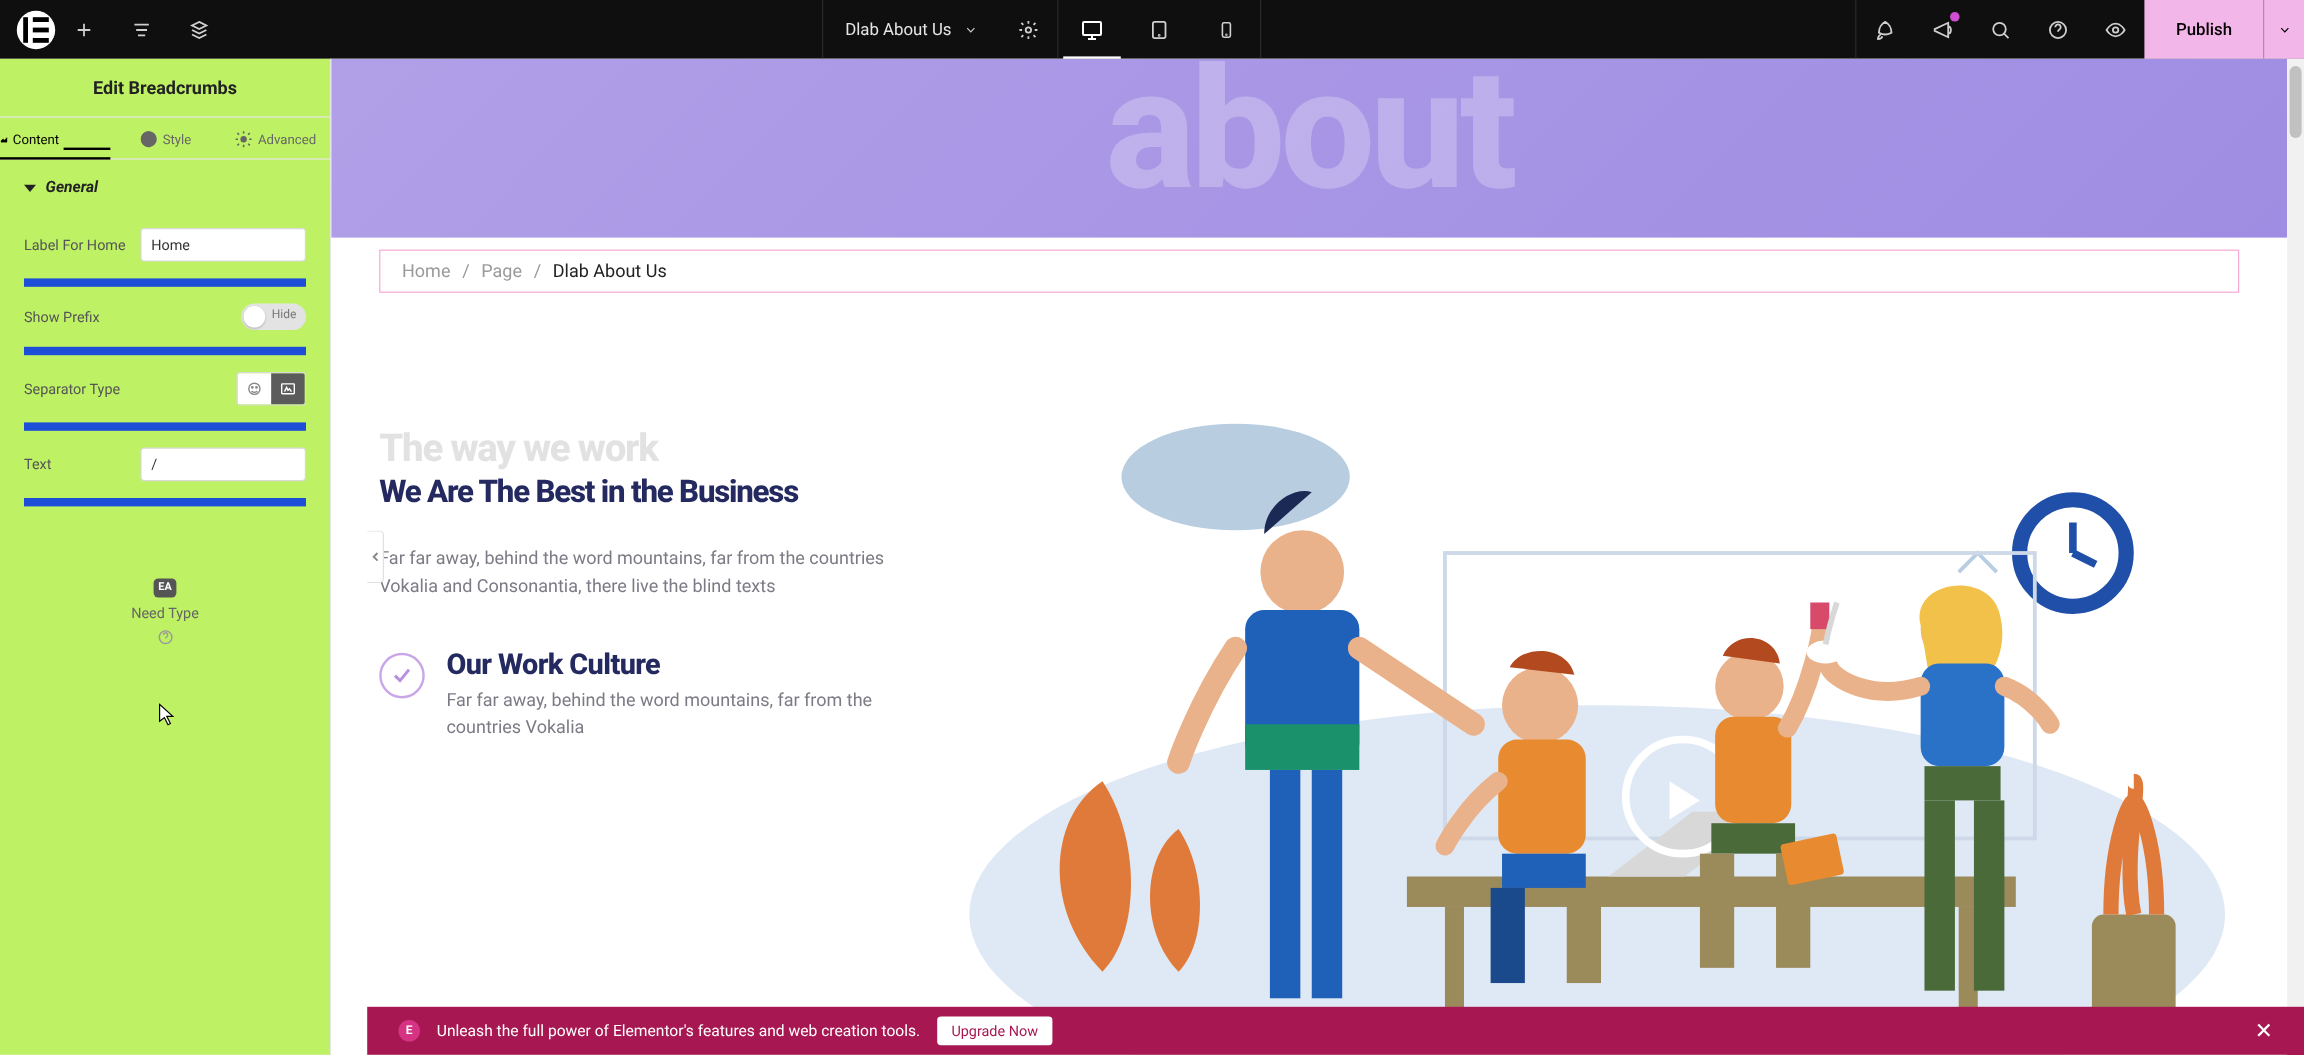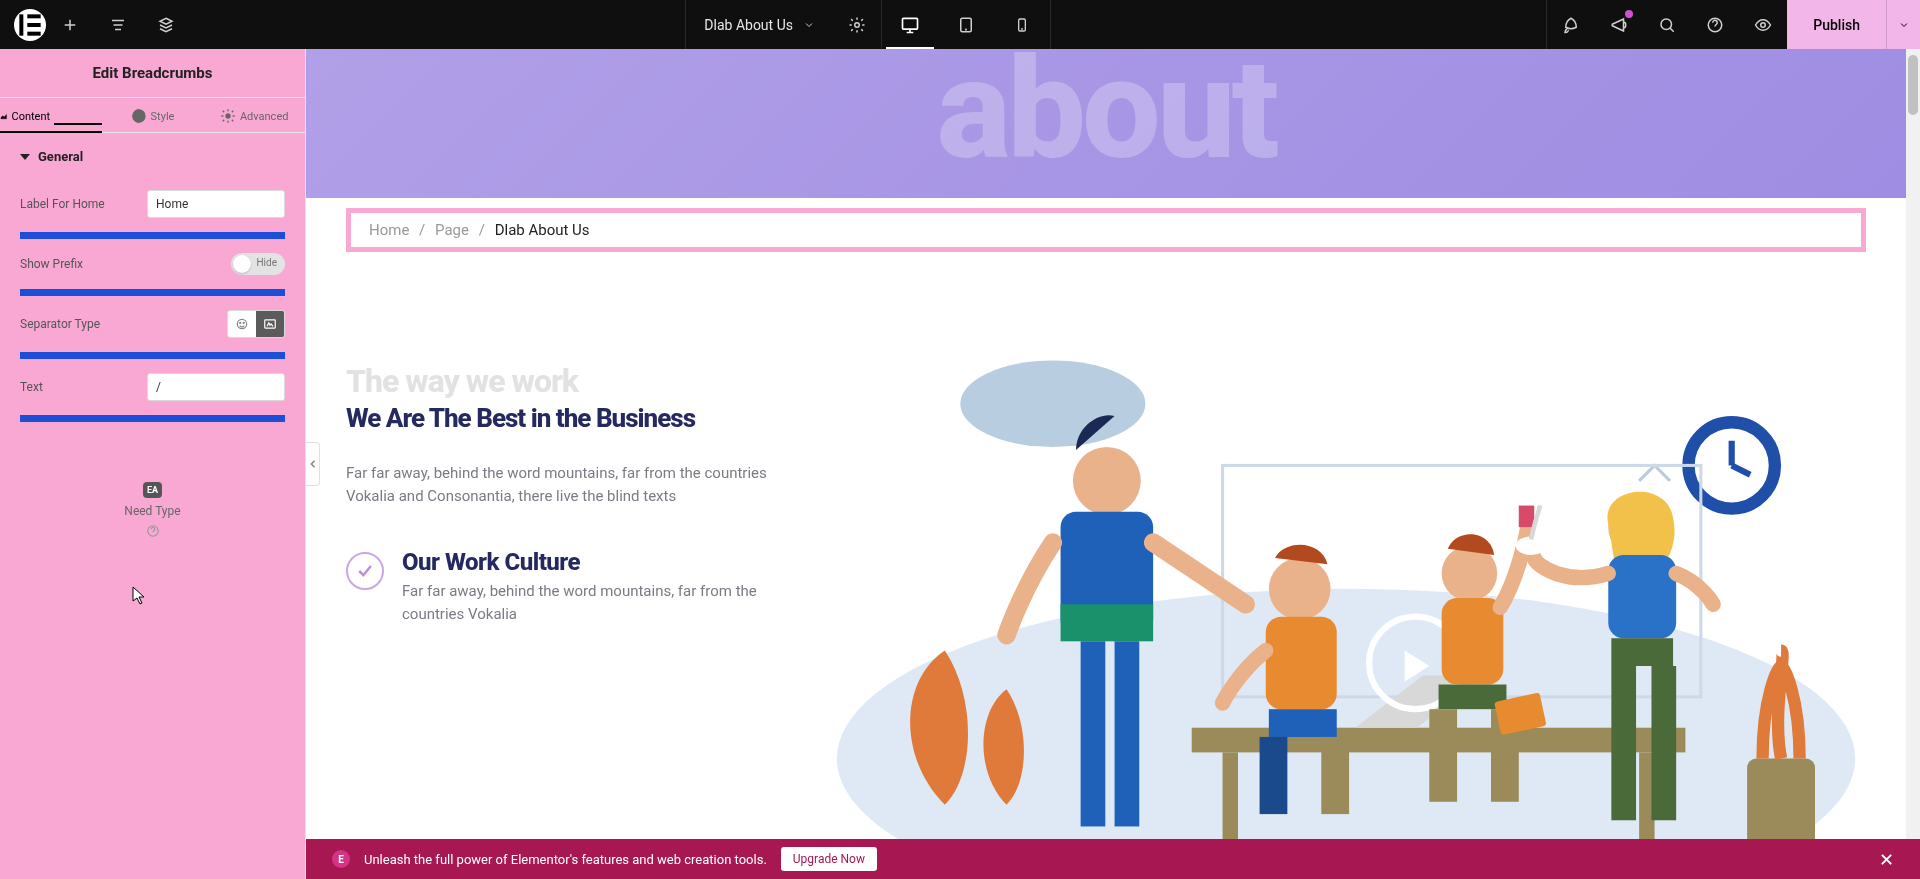--- a/index.html
+++ b/index.html
@@ -18,34 +18,34 @@
 .dev-tabs { display: flex; height: 49px; }
 .dev-tab { width: 56px; display: flex; align-items: center; justify-content: center; cursor: pointer; position: relative; }
 .dev-tab.active::after { content: ""; position: absolute; left: 4px; right: 4px; bottom: 0; height: 2px; background: #fff; }
 .publish-wrap { display: flex; align-items: center; height: 62px; }
 .publish-btn { background: #f3b6e9; color: #000; font-size: 14px; font-weight: 500; height: 49px; padding: 0 26px; border: none; cursor: pointer; }
 .publish-caret { width: 34px; height: 49px; background: #f3b6e9; display: flex; align-items: center; justify-content: center; cursor: pointer; border-left: 1px solid rgba(0,0,0,.15); }
 .notif-dot { position: absolute; top: 10px; right: 10px; width: 8px; height: 8px; border-radius: 50%; background: #d14dd1; }
 
 
 .workspace { position: absolute; top: 49px; bottom: 0; left: 0; right: 0; display: flex; }
-.sidebar { width: 306px; background: #f9a8d4; border-right: 1px solid #e6e6e6; display: flex; flex-direction: column; }
+.sidebar { width: 276px; background: #bef264; border-right: 1px solid #e6e6e6; display: flex; flex-direction: column; }
 .panel-title { font-size: 15px; font-weight: 700; text-align: center; padding: 15px 0; border-bottom: 1px solid #e6e6e6; color: #222; }
 
 .tabs { display: flex; border-bottom: 1px solid #e6e6e6; }
 .tab { flex: 1; display: flex; flex-direction: row; align-items: center; justify-content: center; padding: 10px 0 8px; gap: 4px; cursor: pointer; color: #666; font-size: 11px; }
 .tab svg { width: 16px; height: 16px; stroke: #666; fill: #666; }
 .tab.active { color: #000; }
 .tab.active svg { stroke: #000; fill: #000; }
 .tab.active::after { content: ""; display: block; height: 2px; background: #000; position: relative; top: 8px; width: 100%; }
 .tab-wrap { position: relative; }
 .tab-underline { position: absolute; left: 0; width: 33.33%; height: 2px; background: #000; bottom: 0; }
 
 .panel-body { padding: 0 20px 20px; overflow-y: auto; }
-.section-head { display: flex; align-items: center; gap: 8px; padding: 16px 0 12px; cursor: pointer; font-size: 13px; font-weight: 700; color: #222; }
+.section-head { display: flex; align-items: center; gap: 8px; padding: 16px 0 12px; cursor: pointer; font-size: 13px; font-weight: 700; color: #222; font-style: italic; }
 .section-head svg { width: 10px; height: 10px; fill: #222; }
 
 .ctrl-row { display: flex; align-items: center; justify-content: space-between; padding: 14px 0; border-bottom: 7px solid #1d4ed8; }
 .ctrl-row:last-of-type { border-bottom: none; }
 .ctrl-label { font-size: 12px; color: #555; }
 .ctrl-input { width: 138px; height: 28px; border: 1px solid #d9d9d9; border-radius: 3px; padding: 0 8px; font-size: 12px; color: #333; }
 
 .toggle { width: 54px; height: 22px; background: #e3e3e3; border-radius: 11px; position: relative; cursor: pointer; }
 .toggle-knob { position: absolute; left: 2px; top: 2px; width: 18px; height: 18px; background: #fff; border-radius: 50%; box-shadow: 0 1px 2px rgba(0,0,0,.2); }
 .toggle-label { position: absolute; right: 8px; top: 4px; font-size: 10px; color: #777; }
@@ -61,21 +61,21 @@
 
 .canvas-wrap { flex: 1; position: relative; background: #fff; overflow: hidden; }
 .canvas-scroll { position: absolute; inset: 0 14px 0 0; overflow: hidden; }
 .scrollbar { position: absolute; top: 0; right: 0; width: 14px; bottom: 0; background: #f1f1f1; }
 .scroll-thumb { position: absolute; left: 2px; right: 2px; top: 6px; height: 60px; background: #c1c1c1; border-radius: 5px; }
 
 .hero { height: 149px; background: linear-gradient(135deg, #b19fe8 0%, #9e8de2 100%); position: relative; overflow: hidden; }
 .hero-bg-text { position: absolute; top: -22px; left: 50%; transform: translateX(-50%); font-size: 140px; font-weight: 800; color: rgba(255,255,255,.25); letter-spacing: -4px; }
 
 .content-pad { padding: 10px 40px 0; }
-.bc-box { border: 5px solid #f9a8d4; padding: 8px 18px; margin-top: 0; font-size: 15px; color: #9a9a9a; }
+.bc-box { border: 1px solid #f9a8d4; padding: 8px 18px; margin-top: 0; font-size: 15px; color: #9a9a9a; }
 .bc-box .sep { margin: 0 6px; }
 .bc-current { color: #222; }
 
 .two-col { display: flex; gap: 40px; margin-top: 110px; }
 .col-left { flex: 0 0 440px; }
 .kicker { font-size: 32px; font-weight: 800; color: #e2e2e2; letter-spacing: -1px; }
 .headline { font-size: 26px; font-weight: 800; color: #242a60; line-height: 1.15; margin-top: 4px; letter-spacing: -1px; }
 .lead { font-size: 15px; color: #7b7b85; margin-top: 28px; line-height: 1.55; }
 
 .feature { display: flex; gap: 18px; margin-top: 40px; }

